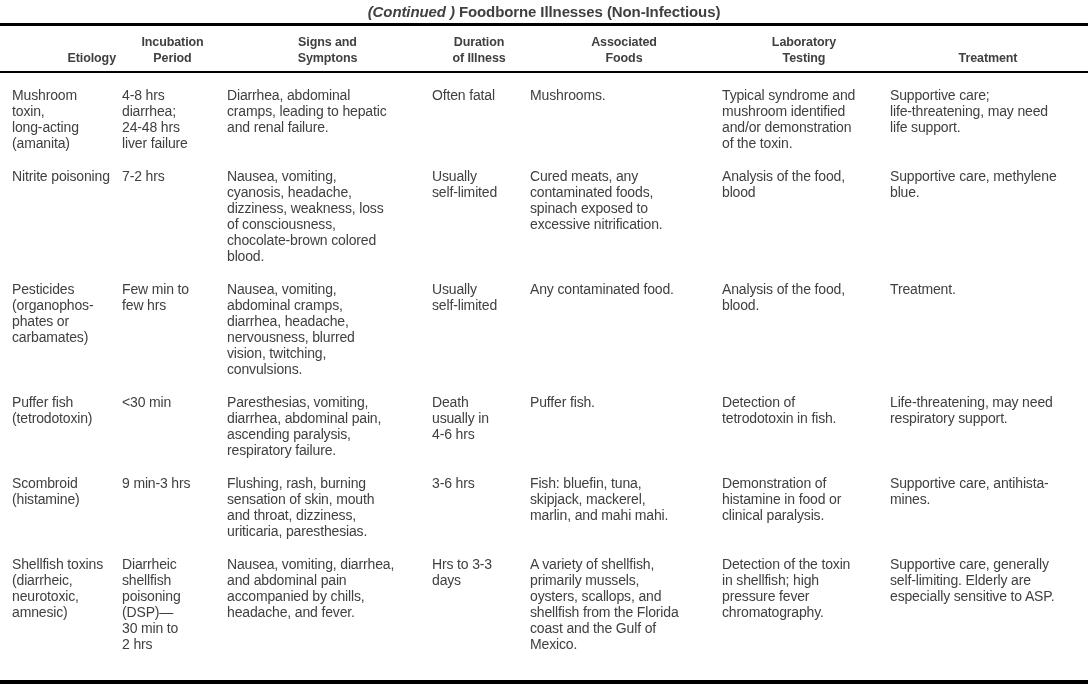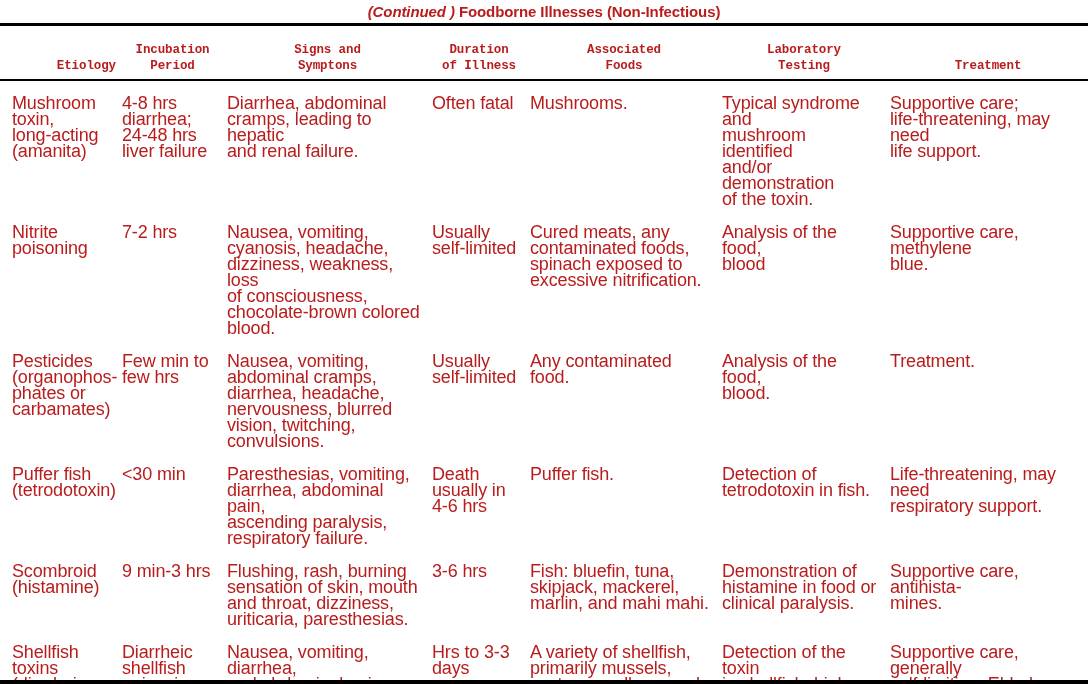--- a/index.html
+++ b/index.html
@@ -1,21 +1,21 @@
 <!DOCTYPE html>
 <html><head>
 <meta charset="utf-8">
 <style>
   * { box-sizing: border-box; }
   html, body { margin: 0; padding: 0; background: #ffffff; }
   .page {
     width: 1088px;
     height: 684px;
     font-family: "Liberation Sans", "DejaVu Sans", sans-serif;
-    color: #b91c1c;
+    color: #404040;
     background: #fff;
     border-bottom: 4px solid #000;
     overflow: hidden;
     position: relative;
   }
   .title {
     text-align: center;
     font-weight: bold;
     font-size: 15px;
     letter-spacing: -0.1px;
@@ -27,30 +27,29 @@
     width: 100%;
     border-collapse: collapse;
     table-layout: fixed;
   }
   .ftable th {
     vertical-align: bottom;
     font-weight: bold;
     font-size: 12.5px;
     line-height: 16px;
     text-align: center;
-    padding: 16px 4px 5px 4px;
+    padding: 8px 4px 5px 4px;
     white-space: pre-line;
     border-bottom: 2px solid #000;
     letter-spacing: -0.1px;
-    font-family: Liberation Mono, monospace;
   }
   .ftable th.left { text-align: right; padding-left: 8px; }
   .ftable td {
     vertical-align: top;
-    font-size: 18px;
+    font-size: 14px;
     line-height: 16px;
     padding: 0 10px 17px 2px;
     white-space: pre-line;
     letter-spacing: -0.15px;
   }
   .ftable tr.first td { padding-top: 14px; }
   .ftable td.etiology { padding-left: 12px; }
 </style>
 </head>
 <body>

